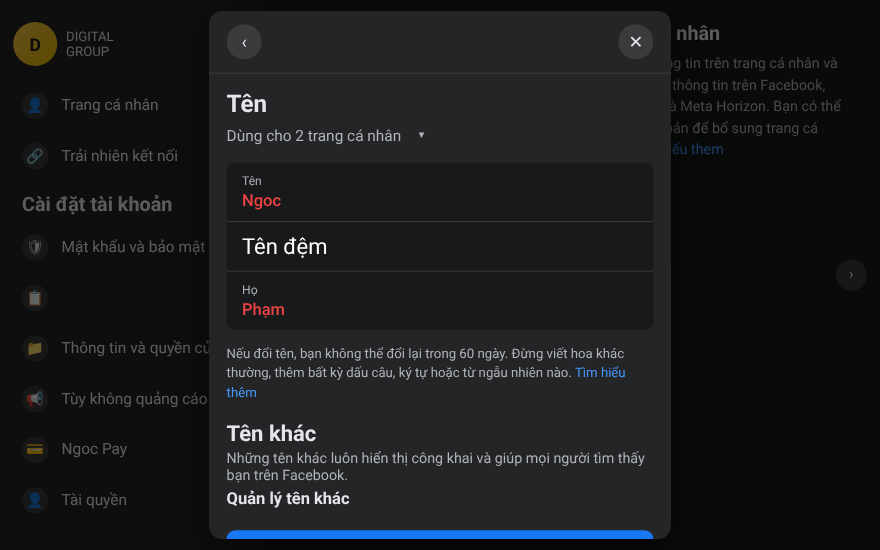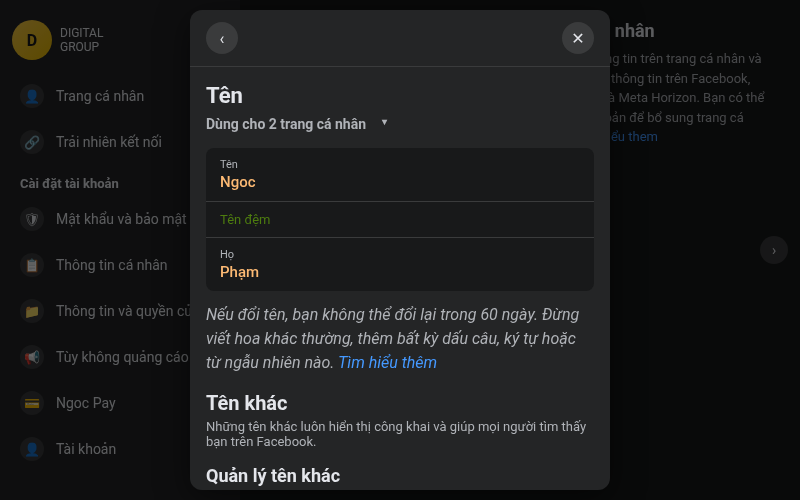--- a/index.html
+++ b/index.html
@@ -65,21 +65,21 @@
       padding: 10px 12px;
       gap: 12px;
       cursor: pointer;
       border-radius: 8px;
       margin: 2px 8px;
       font-size: 14px;
       color: #e4e6eb;
     }
 
     .sidebar-section-title {
-      font-size: 13px;
+      font-size: 18px;
       font-weight: 700;
       color: #e4e6eb;
       padding: 10px 20px 4px 20px;
     }
 
     .nav-icon {
       width: 24px;
       height: 24px;
       border-radius: 50%;
       background: #3a3b3c;
@@ -221,21 +221,20 @@
     }
 
     .modal-subtitle {
       font-size: 14px;
       color: #b0b3b8;
       margin-bottom: 16px;
       display: flex;
       align-items: flex-start;
       gap: 16px;
       cursor: pointer;
-      font-weight: bold;
     }
 
     .modal-subtitle .chevron {
       font-size: 10px;
     }
 
     .form-group {
       background: #18191a;
       border-radius: 8px;
       overflow: hidden;
@@ -252,52 +251,51 @@
     }
 
     .form-label {
       font-size: 11px;
       color: #b0b3b8;
       margin-bottom: 2px;
     }
 
     .form-value {
       font-size: 15px;
-      color: #fdba74;
+      color: #ef4444;
       font-weight: 500;
     }
 
     .form-placeholder {
-      font-size: 13px;
-      color: #4d7c0f;
+      font-size: 20px;
+      color: #ffffff;
     }
 
     .note-text {
-      font-size: 16px;
+      font-size: 12px;
       color: #b0b3b8;
       line-height: 1.5;
       margin-bottom: 16px;
-      font-style: italic;
     }
 
     .section-title {
       font-size: 20px;
       font-weight: 700;
       color: #e4e6eb;
       margin-bottom: 4px;
     }
 
     .section-desc {
       font-size: 13px;
       color: #b0b3b8;
-      margin-bottom: 12px;
+      margin-bottom: 0;
     }
 
     .manage-link {
-      font-size: 18px;
+      font-size: 15px;
       font-weight: 700;
       color: #e4e6eb;
       cursor: pointer;
       padding: 4px 0;
       margin-bottom: 16px;
       display: block;
     }
 
     .review-btn {
       display: block;
@@ -351,41 +349,40 @@
 
     <div class="sidebar-section-title">Cài đặt tài khoản</div>
 
     <div class="sidebar-nav-item">
       <div class="nav-icon">🛡</div>
       <span>Mật khẩu và bảo mật</span>
     </div>
 
     <div class="sidebar-nav-item">
       <div class="nav-icon">📋</div>
-      <span>Thông tin cá nhân</span>
     </div>
 
     <div class="sidebar-nav-item">
       <div class="nav-icon">📁</div>
       <span>Thông tin và quyền của</span>
     </div>
 
     <div class="sidebar-nav-item">
       <div class="nav-icon">📢</div>
       <span>Tùy không quảng cáo</span>
     </div>
 
     <div class="sidebar-nav-item">
       <div class="nav-icon">💳</div>
       <span>Ngoc Pay</span>
     </div>
 
     <div class="sidebar-nav-item">
       <div class="nav-icon">👤</div>
-      <span>Tài khoản</span>
+      <span>Tài quyền</span>
     </div>
   </div>
 
   <div class="main-content">
     <div class="content-columns">
       <div class="content-col">
         <h2>Trung tâm tài khoản</h2>
         <p>
           <span>Quản lý cài đặt tài khoản và trải nghiệm trên các công nghệ của Meta như Facebook, Instagram và Meta Horizon.</span>
           <span class="link-blue">Tìm</span>

